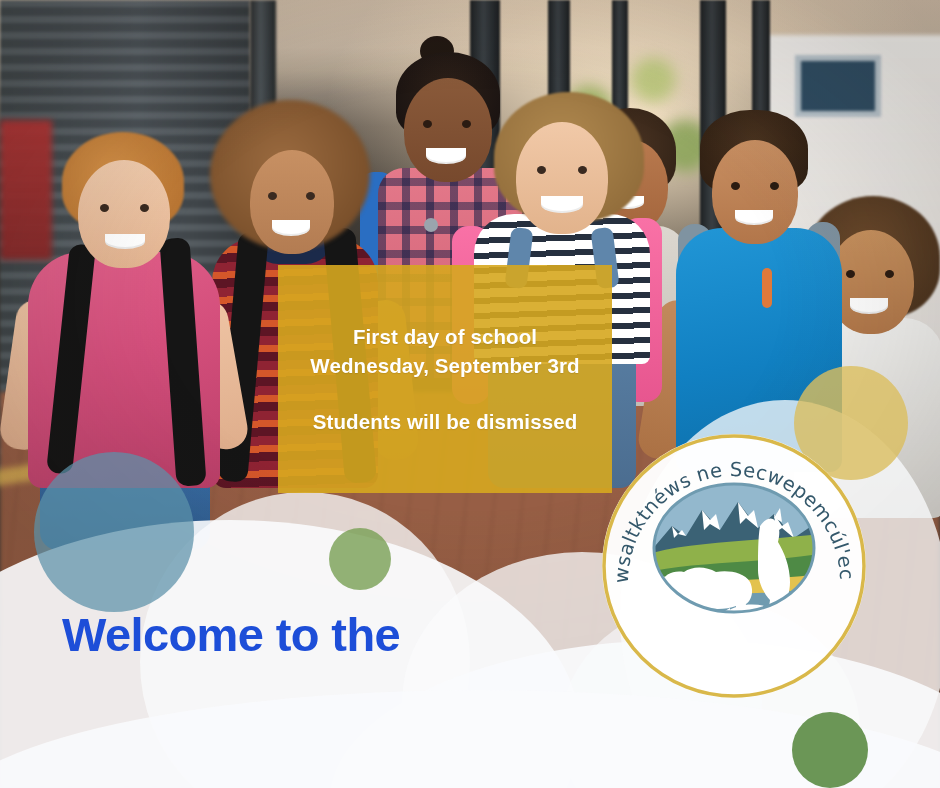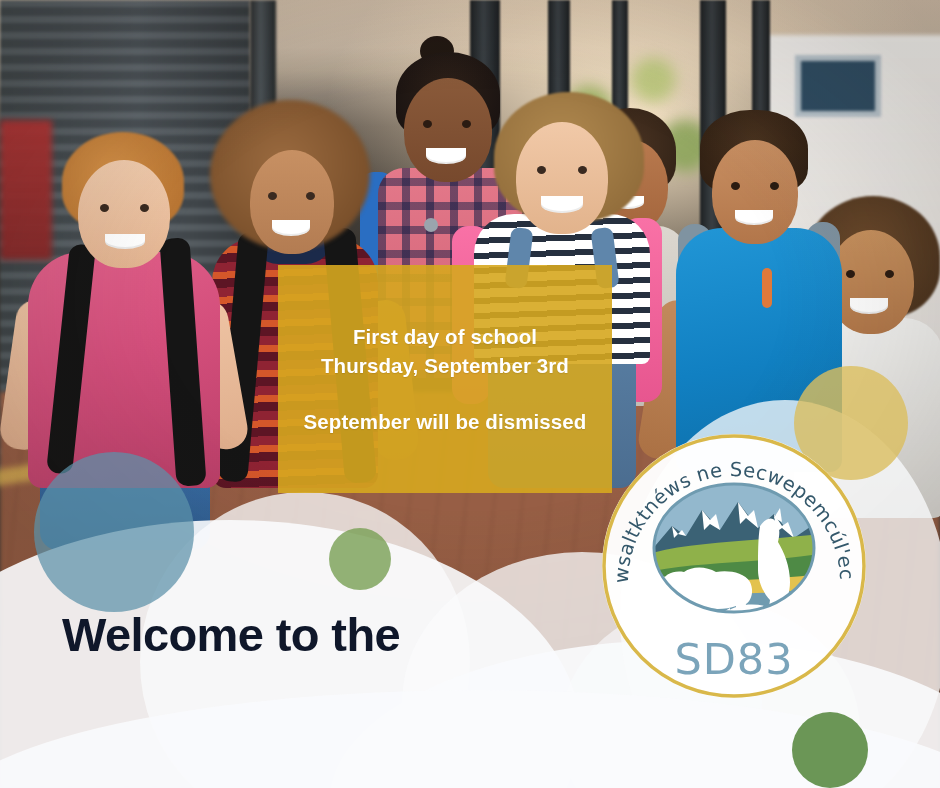--- a/index.html
+++ b/index.html
@@ -221,21 +221,21 @@
     line-height:1.42;
     text-align:center;
     letter-spacing:.1px;
     text-shadow:0 1px 1px rgba(120,85,10,.22);
   }
 
   
   .headline{
     position:absolute;
     left:62px; top:608px;
-    color:#0f172a;
+    color:#1d4ed8;
     font-weight:bold;
     font-size:47px;
     line-height:1.17;
     letter-spacing:-0.6px;
   }
 
   
   .logo{
     position:absolute;
     left:598px; top:430px;
@@ -371,24 +371,24 @@
   </div>
 
   <div class="dot dot-gold" style="left:794px; top:366px; width:114px; height:114px;"></div>
   <div class="dot dot-blue" style="left:34px;  top:452px; width:160px; height:160px;"></div>
   <div class="dot dot-green-soft" style="left:329px; top:528px; width:62px;  height:62px;"></div>
   <div class="dot dot-green" style="left:792px; top:712px; width:76px;  height:76px;"></div>
 
   <div class="callout">
     <div style="text-align:center;">
       <p>First day of school</p>
-      <p>Thursday, September 3rd</p>
+      <p>Wednesday, September 3rd</p>
     </div>
     <div style="text-align:center;">
-      <p>September will be dismissed</p>
+      <p>Students will be dismissed</p>
     </div>
   </div>
 
   <div class="headline">
     <div>Welcome to the</div>
   </div>
 
   <div class="logo">
     <svg viewBox="0 0 272 272" xmlns="http://www.w3.org/2000/svg">
       <defs>
@@ -427,16 +427,15 @@
         <path d="M128,182 C142,172 166,172 180,182 C166,192 142,192 128,182 Z" fill="#ffffff"></path>
         <path d="M122,184 L132,178 L132,190 Z" fill="#ffffff"></path>
         <path d="M92,186 C104,180 118,180 128,186 C118,192 104,192 92,186 Z" fill="#ffffff" opacity=".9"></path>
       </g>
       <ellipse cx="136" cy="118" rx="80" ry="64" fill="none" stroke="#6f9bb0" stroke-width="3"></ellipse>
 
       <text font-family="DejaVu Sans, sans-serif" font-size="19.5" fill="#34586b" letter-spacing="0.4">
         <textPath href="#arcpath" startOffset="50%" text-anchor="middle">Ḱwsaltktnéws ne Secwepemcúl'ecw</textPath>
       </text>
     </svg>
-    <div class="logo-sd83">SD83</div>
   </div>
 
 </div>
 
 </body></html>

